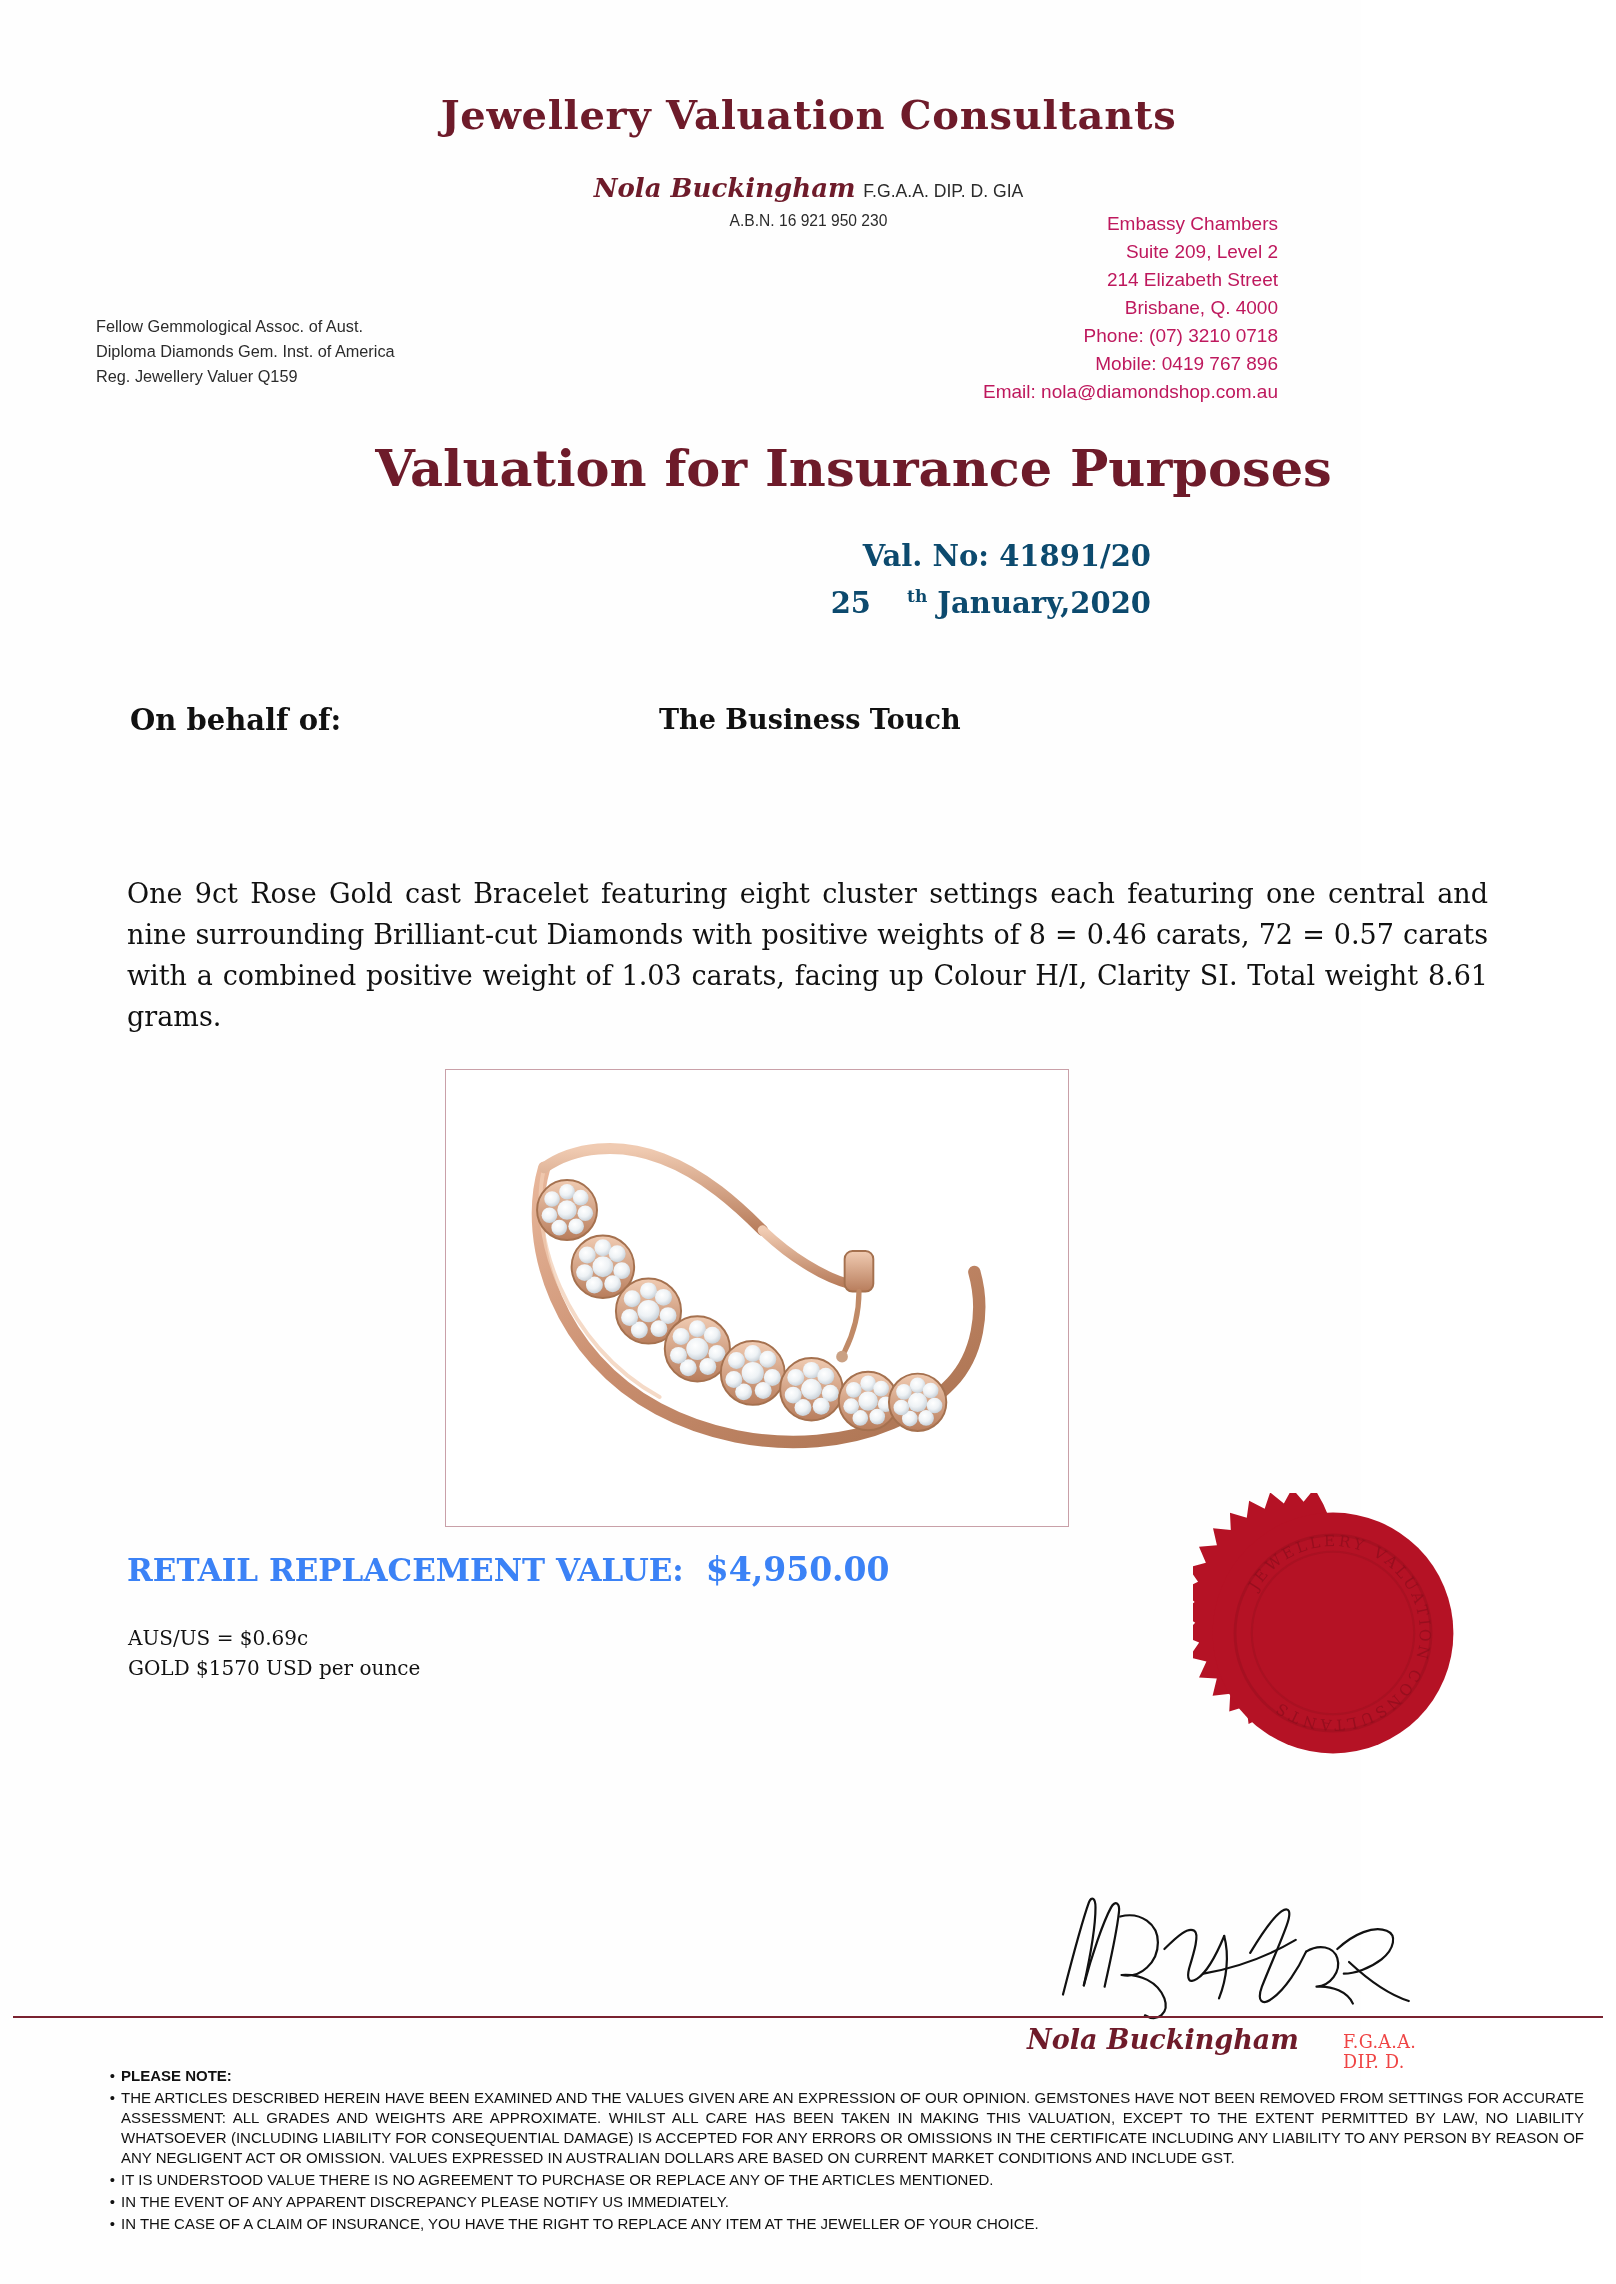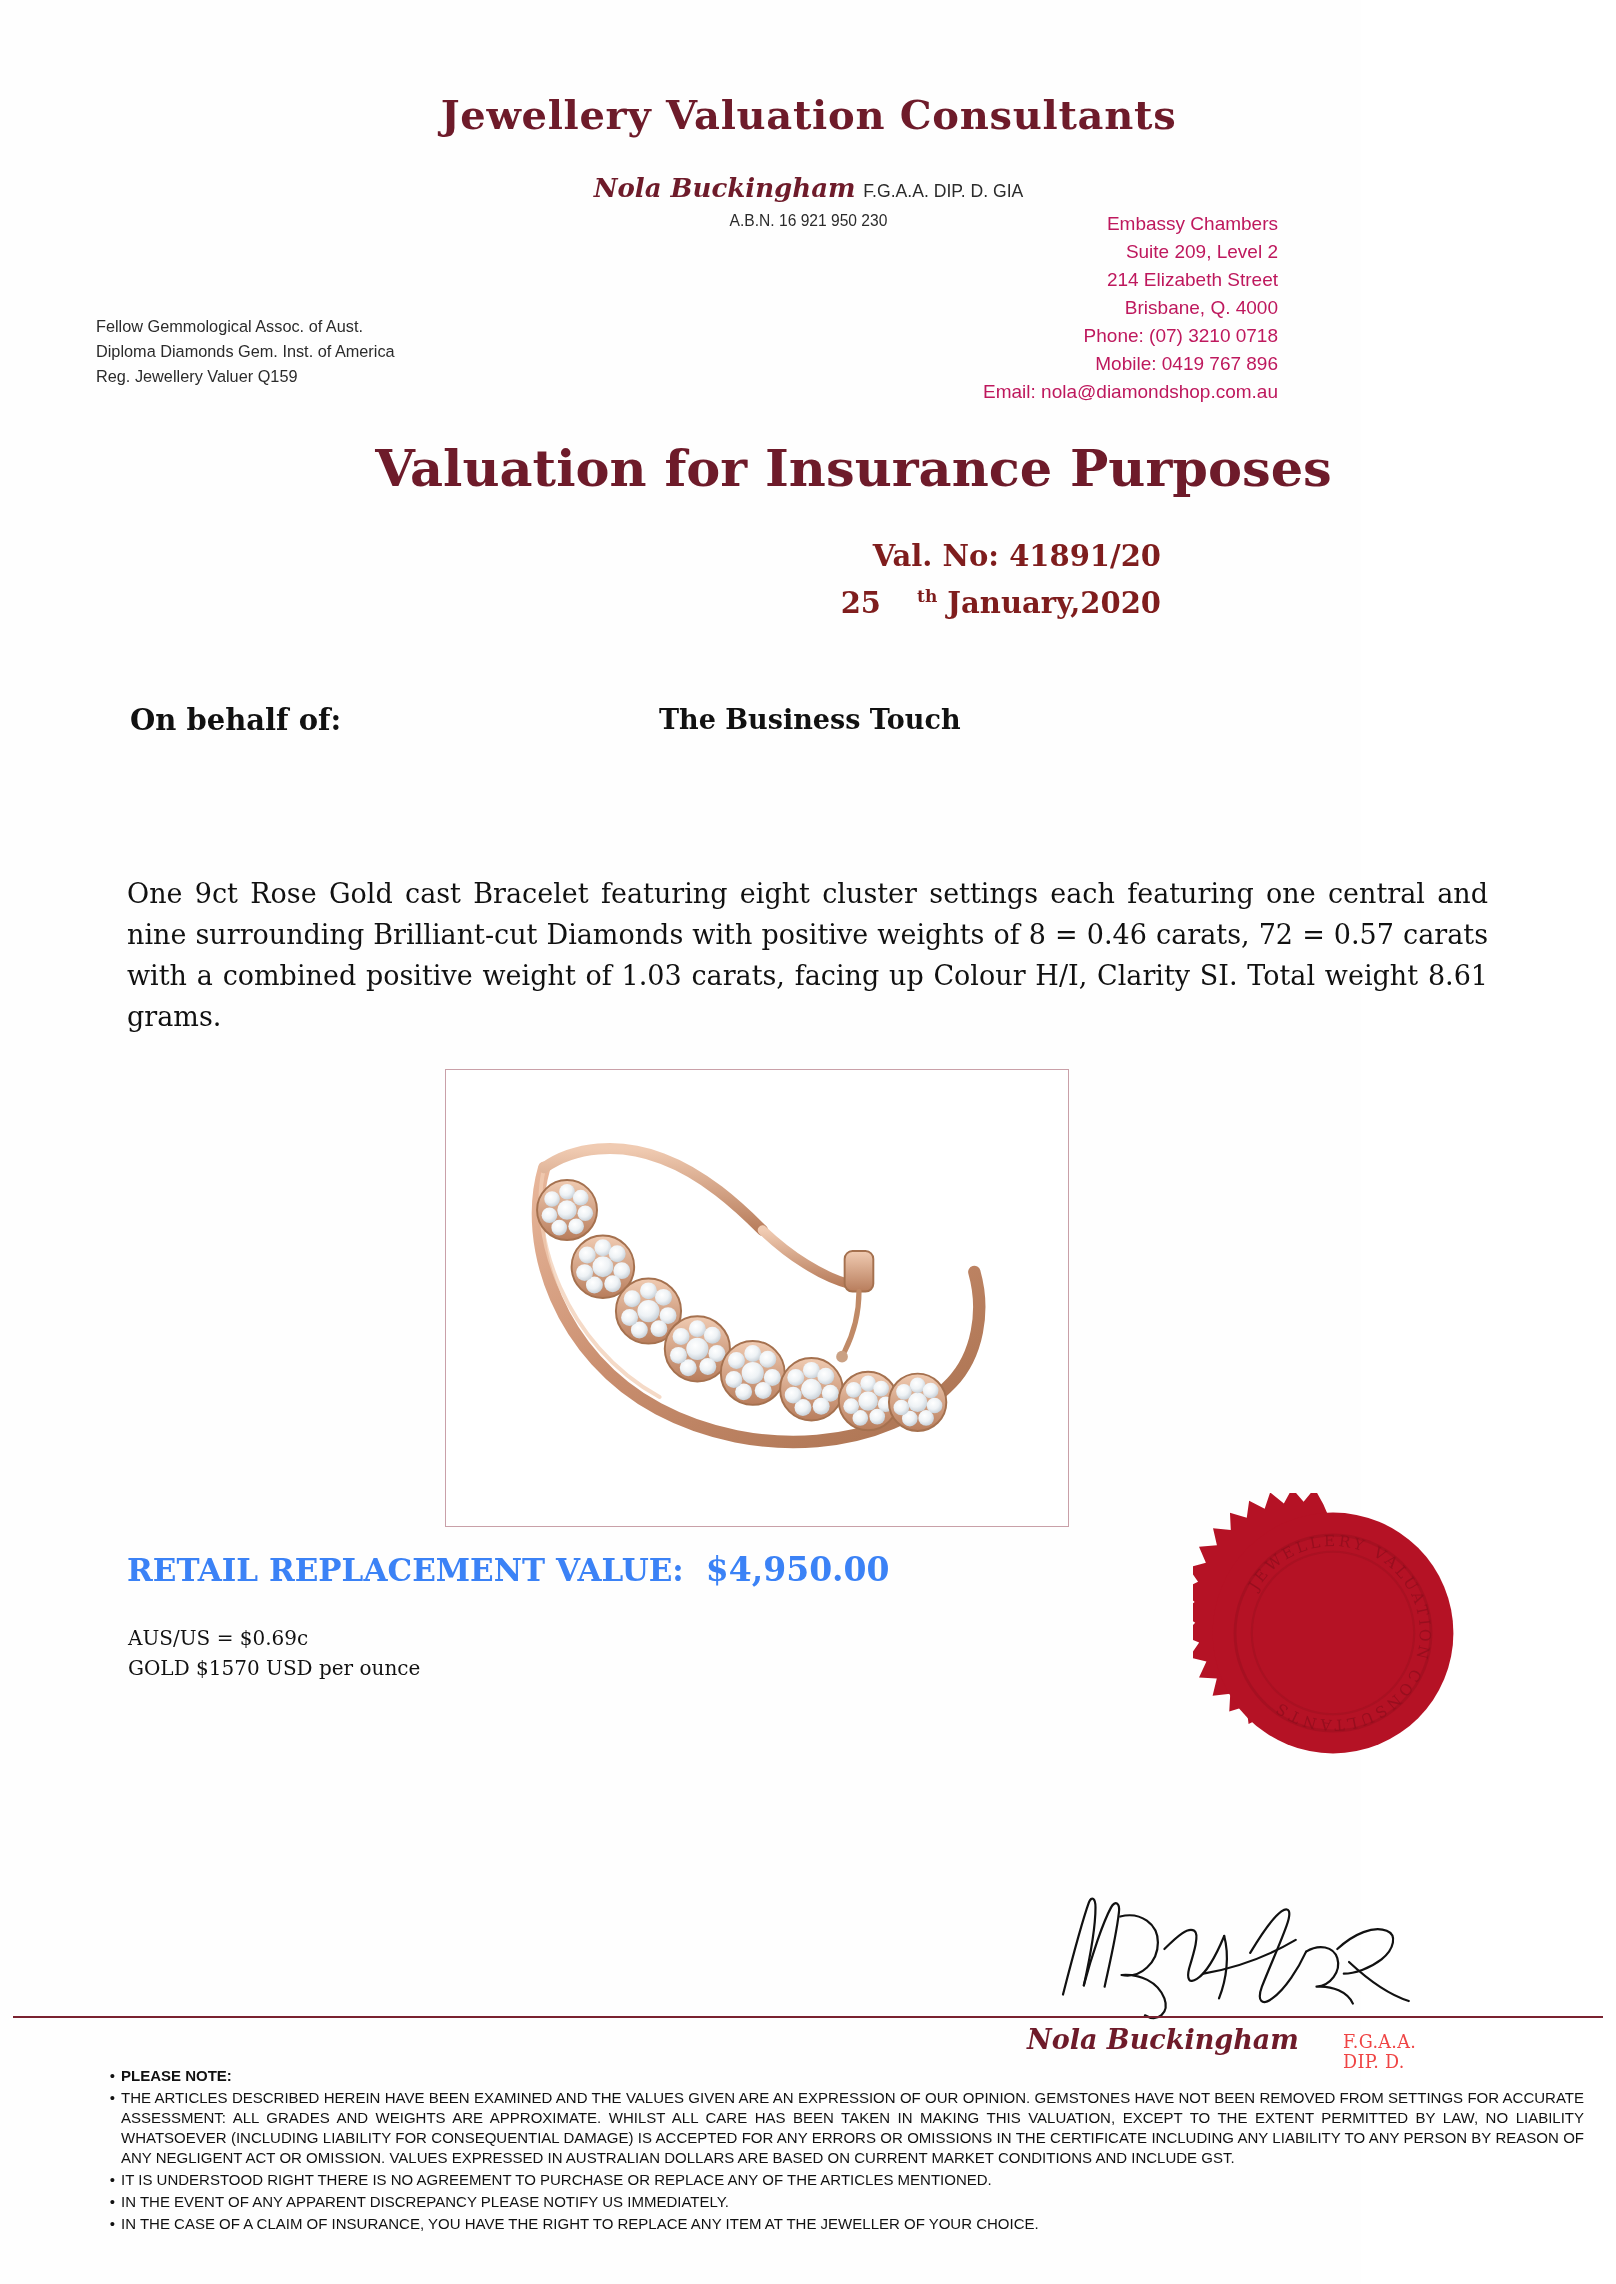--- a/index.html
+++ b/index.html
@@ -95,26 +95,26 @@
     font-family: "DejaVu Serif", serif;
     font-weight: bold;
     font-size: 51px;
     color: #6e1b2a;
     padding-left: 45px;
   }
 
   .val-no {
     position: absolute;
     top: 536px;
-    right: 200px;
+    right: 210px;
     text-align: right;
     font-family: "DejaVu Serif", serif;
     font-weight: bold;
     font-size: 29px;
-    color: #7f1d1d;
+    color: #0c4a6e;
     line-height: 40px;
   }
   .val-no .sup {
     font-size: 17px;
     vertical-align: super;
     margin-left: 36px;
   }
 
   .onbehalf-label {
     position: absolute;
@@ -480,21 +480,21 @@
     <div class="bullet-row">
       <div class="dot">•</div>
       <div class="txt heading">PLEASE NOTE:</div>
     </div>
     <div class="bullet-row">
       <div class="dot">•</div>
       <div class="txt body-note">THE ARTICLES DESCRIBED HEREIN HAVE BEEN EXAMINED AND THE VALUES GIVEN ARE AN EXPRESSION OF OUR OPINION.  GEMSTONES HAVE NOT BEEN REMOVED FROM SETTINGS FOR ACCURATE ASSESSMENT: ALL GRADES AND WEIGHTS ARE APPROXIMATE.  WHILST ALL CARE HAS BEEN TAKEN IN MAKING THIS VALUATION, EXCEPT TO THE EXTENT PERMITTED BY LAW, NO LIABILITY WHATSOEVER (INCLUDING LIABILITY FOR CONSEQUENTIAL DAMAGE) IS ACCEPTED FOR ANY ERRORS OR OMISSIONS IN THE CERTIFICATE INCLUDING ANY LIABILITY TO ANY PERSON BY REASON OF ANY NEGLIGENT ACT OR OMISSION.  VALUES EXPRESSED IN AUSTRALIAN DOLLARS ARE BASED ON CURRENT MARKET CONDITIONS AND INCLUDE GST.</div>
     </div>
     <div class="bullet-row">
       <div class="dot">•</div>
-      <div class="txt">IT IS UNDERSTOOD RIGHT THERE IS NO AGREEMENT TO PURCHASE OR REPLACE ANY OF THE ARTICLES MENTIONED.</div>
+      <div class="txt">IT IS UNDERSTOOD VALUE THERE IS NO AGREEMENT TO PURCHASE OR REPLACE ANY OF THE ARTICLES MENTIONED.</div>
     </div>
     <div class="bullet-row">
       <div class="dot">•</div>
       <div class="txt">IN THE EVENT OF ANY APPARENT DISCREPANCY PLEASE NOTIFY US IMMEDIATELY.</div>
     </div>
     <div class="bullet-row">
       <div class="dot">•</div>
       <div class="txt">IN THE CASE OF A CLAIM OF INSURANCE, YOU HAVE THE RIGHT TO REPLACE ANY ITEM AT THE JEWELLER OF YOUR CHOICE.</div>
     </div>
   </div>

